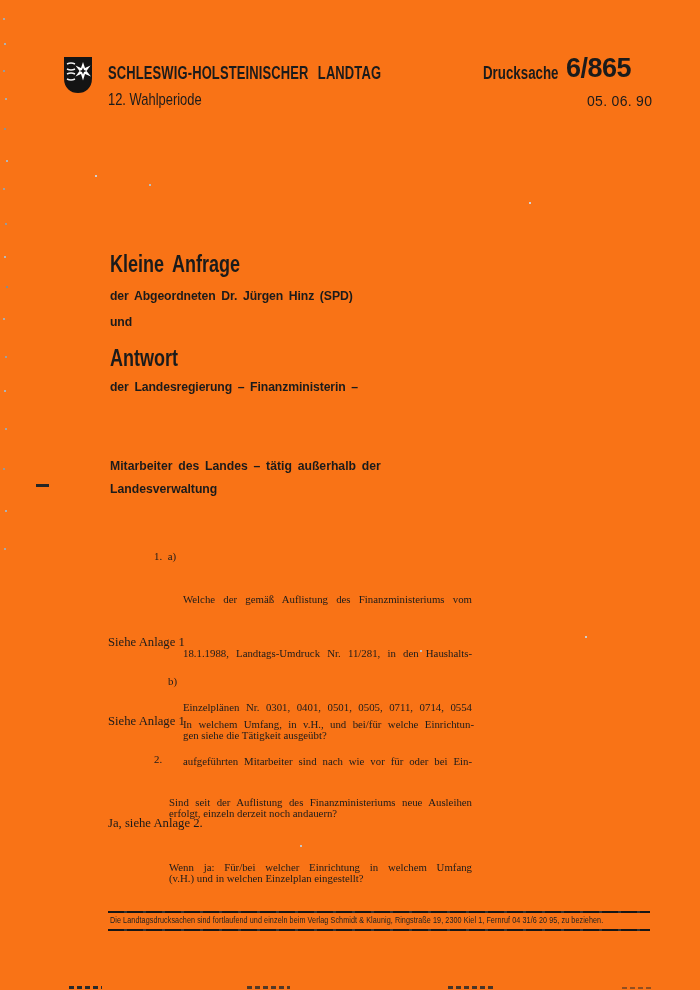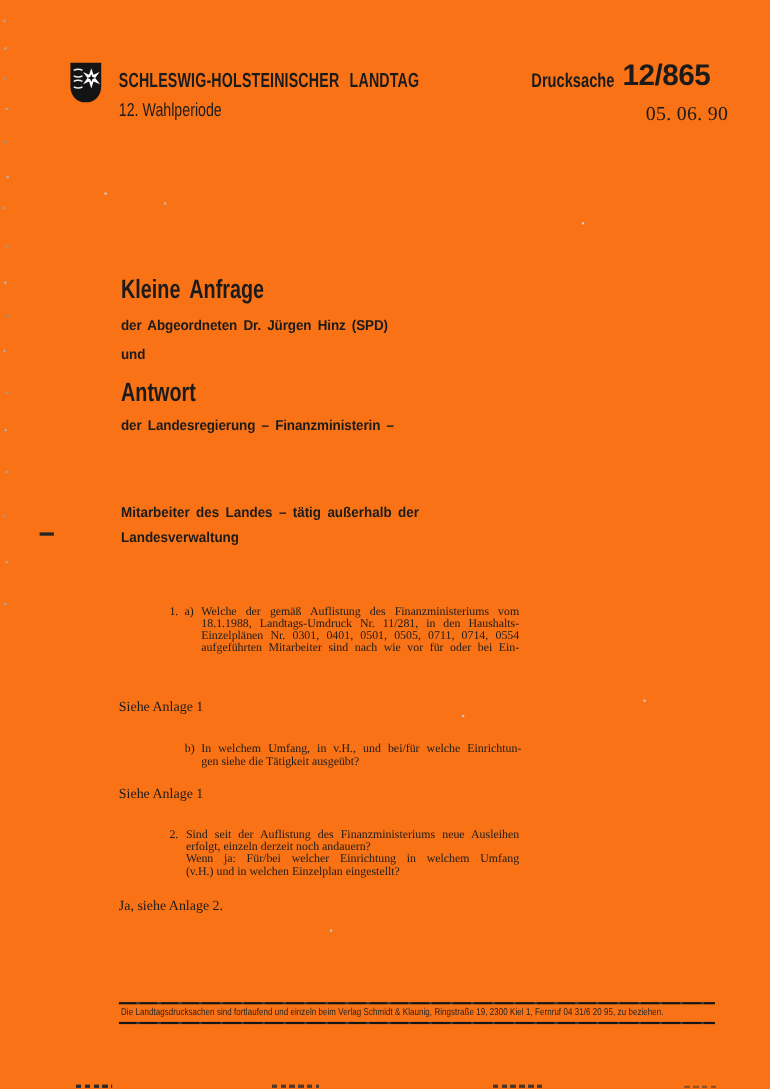--- a/index.html
+++ b/index.html
@@ -32,21 +32,21 @@
     left: 483px; top: 63px;
     font-size: 18px; font-weight: 700;
     transform: scaleX(.74); transform-origin: 0 0;
     white-space: nowrap;
   }
   .dnum {
     left: 566px; top: 53px;
     font-size: 27px; font-weight: 700; letter-spacing: -.5px;
     white-space: nowrap;
   }
-  .ddate { left: 587px; top: 93px; font-size: 18px; letter-spacing: .3px; white-space: nowrap; font-family: Liberation Serif, serif; }
+  .ddate { left: 587px; top: 93px; font-size: 14px; letter-spacing: .3px; white-space: nowrap; }
 
   
   .h-big {
     font-size: 24px; font-weight: 700;
     transform: scaleX(.75); transform-origin: 0 0;
     word-spacing: 5px; white-space: nowrap;
   }
   .h-small {
     font-size: 13px; font-weight: 700;
     transform: scaleX(.94); transform-origin: 0 0;
@@ -69,21 +69,21 @@
   
   .serif { font-family: "Liberation Serif", "DejaVu Serif", serif; }
   .question { position: absolute; font-size: 10.8px; line-height: 10.9px; }
   .q-marker { position: absolute; left: 0; top: 0; word-spacing: 3px; white-space: nowrap; }
   .q1a { left: 154px; top: 551px; width: 318px; }
   .q1a .q-text { margin-left: 29px; }
   .q1b { left: 168px; top: 676px; width: 306px; }
   .q1b .q-text { margin-left: 15px; }
   .q2  { left: 154px; top: 754px; width: 318px; }
   .q2 .q-text { margin-left: 15px; }
-  .fill { text-align: justify; text-align-last: justify; }
+  .fill { text-align: justify; text-align-last: justify; margin-top: 43px; }
   .answer { font-size: 12.7px; white-space: nowrap; }
   .a1 { left: 108px; top: 635px; }
   .a2 { left: 108px; top: 714px; }
   .a3 { left: 108px; top: 816px; }
 
   
   .rule { left: 108px; width: 542px; height: 2px;
     background: repeating-linear-gradient(90deg, #161616 0 16px, #333 16px 19px); }
   .rule-top { top: 911px; }
   .rule-bottom { top: 929px; }
@@ -134,21 +134,21 @@
       <path d="M4 13 q4 2 8 0" stroke="#efefef" stroke-width="1.4" fill="none"></path>
       <path d="M4 18 q4 -2 8 0" stroke="#efefef" stroke-width="1.4" fill="none"></path>
       <path d="M4 23 q4 2 8 0" stroke="#efefef" stroke-width="1.4" fill="none"></path>
       <polygon points="20,6 22,12 27.5,9.5 23.5,15 28,20.5 22,18 20,24.5 18,18 12.5,20.5 16.5,15 12.5,9.5 18,12" fill="#ffffff"></polygon>
       <polygon points="20,11.5 21,14 23.5,15 21,16 20,18.5 19,16 16.5,15 19,14" fill="#141414"></polygon>
     </g>
   </svg>
   <div class="abs inst">SCHLESWIG-HOLSTEINISCHER LANDTAG</div>
   <div class="abs period">12. Wahlperiode</div>
   <div class="abs dtype">Drucksache</div>
-  <div class="abs dnum">12/865</div>
+  <div class="abs dnum">6/865</div>
   <div class="abs ddate">05. 06. 90</div>
 
   <div class="abs h-big t-kleine">Kleine Anfrage</div>
   <div class="abs h-small t-author">der Abgeordneten Dr. Jürgen Hinz (SPD)</div>
   <div class="abs h-small t-und">und</div>
   <div class="abs h-big t-antwort">Antwort</div>
   <div class="abs h-small t-gov">der Landesregierung – Finanzministerin –</div>
 
   <div class="abs subject">
     <div>Mitarbeiter des Landes – tätig außerhalb der</div>

